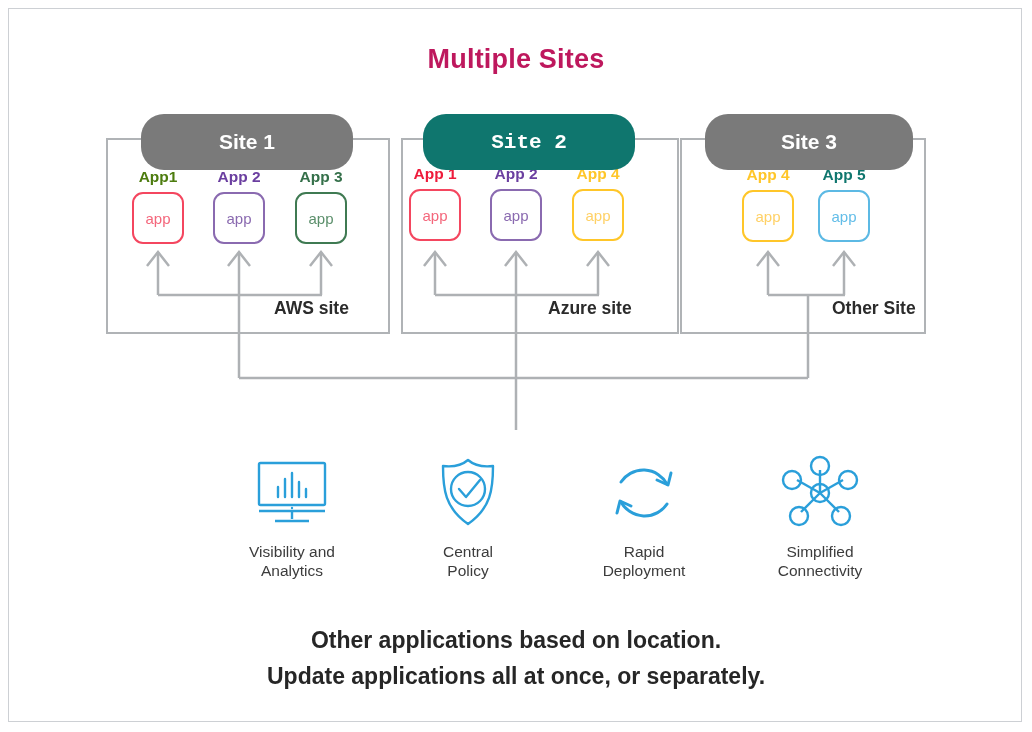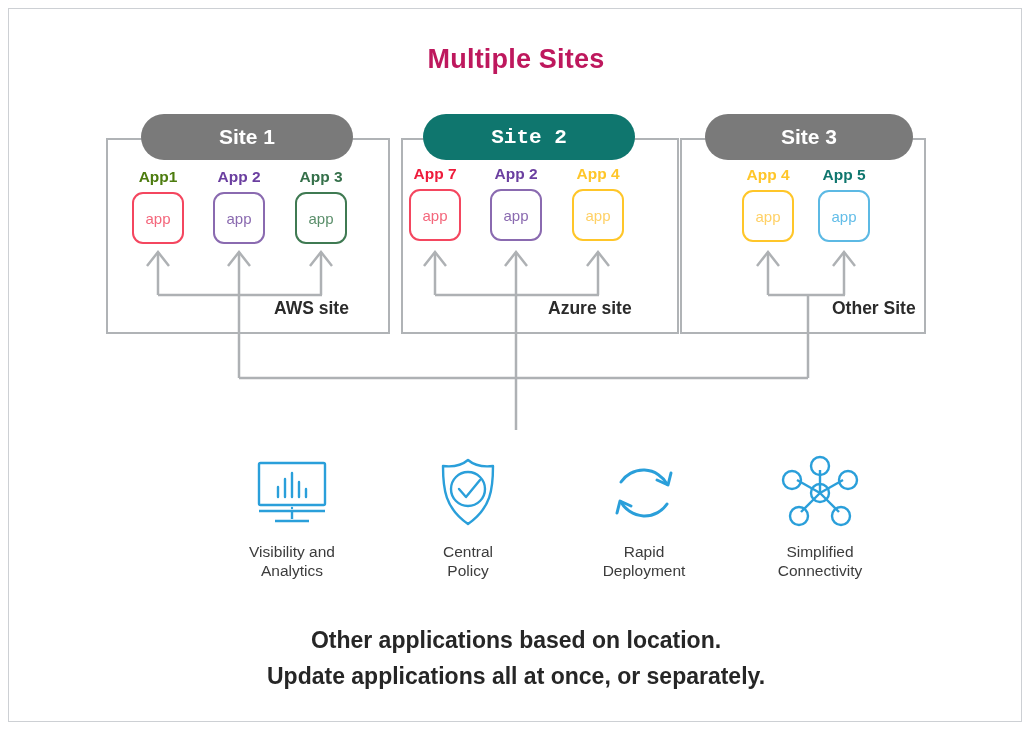--- a/index.html
+++ b/index.html
@@ -56,21 +56,21 @@
     border: 2px solid #b0b3b6;
     box-sizing: border-box;
     background: transparent;
   }
   #site-panel-1 { left: 106px;  width: 284px; }
   #site-panel-2 { left: 401px;  width: 278px; }
   #site-panel-3 { left: 680px;  width: 246px; }
 
   .site-pill {
     position: absolute;
-    height: 46px;
+    height: 56px;
     border-radius: 23px;
     background: #7a7a7a;
     color: #ffffff;
     font-size: 21px;
     font-weight: bold;
     display: flex;
     align-items: center;
     justify-content: center;
     z-index: 4;
   }
@@ -224,21 +224,21 @@
   <div class="app-cell" style="left:197px; top:168px;">
     <div class="app-label" style="color: rgb(107, 63, 160);">App 2</div>
     <div class="app-box" style="border-color: rgb(138, 106, 176); color: rgb(138, 106, 176);">app</div>
   </div>
   <div class="app-cell" style="left:279px; top:168px;">
     <div class="app-label" style="color: rgb(53, 112, 74);">App 3</div>
     <div class="app-box" style="border-color: rgb(63, 122, 82); color: rgb(91, 143, 107);">app</div>
   </div>
 
   <div class="app-cell" style="left:393px; top:165px;">
-    <div class="app-label" style="color: rgb(238, 27, 59);">App 7</div>
+    <div class="app-label" style="color: rgb(238, 27, 59);">App 1</div>
     <div class="app-box" style="border-color: rgb(244, 70, 95); color: rgb(244, 103, 124);">app</div>
   </div>
   <div class="app-cell" style="left:474px; top:165px;">
     <div class="app-label" style="color: rgb(107, 63, 160);">App 2</div>
     <div class="app-box" style="border-color: rgb(138, 106, 176); color: rgb(138, 106, 176);">app</div>
   </div>
   <div class="app-cell" style="left:556px; top:165px;">
     <div class="app-label" style="color: rgb(255, 198, 41);">App 4</div>
     <div class="app-box" style="border-color: rgb(255, 198, 41); color: rgb(255, 209, 102);">app</div>
   </div>

